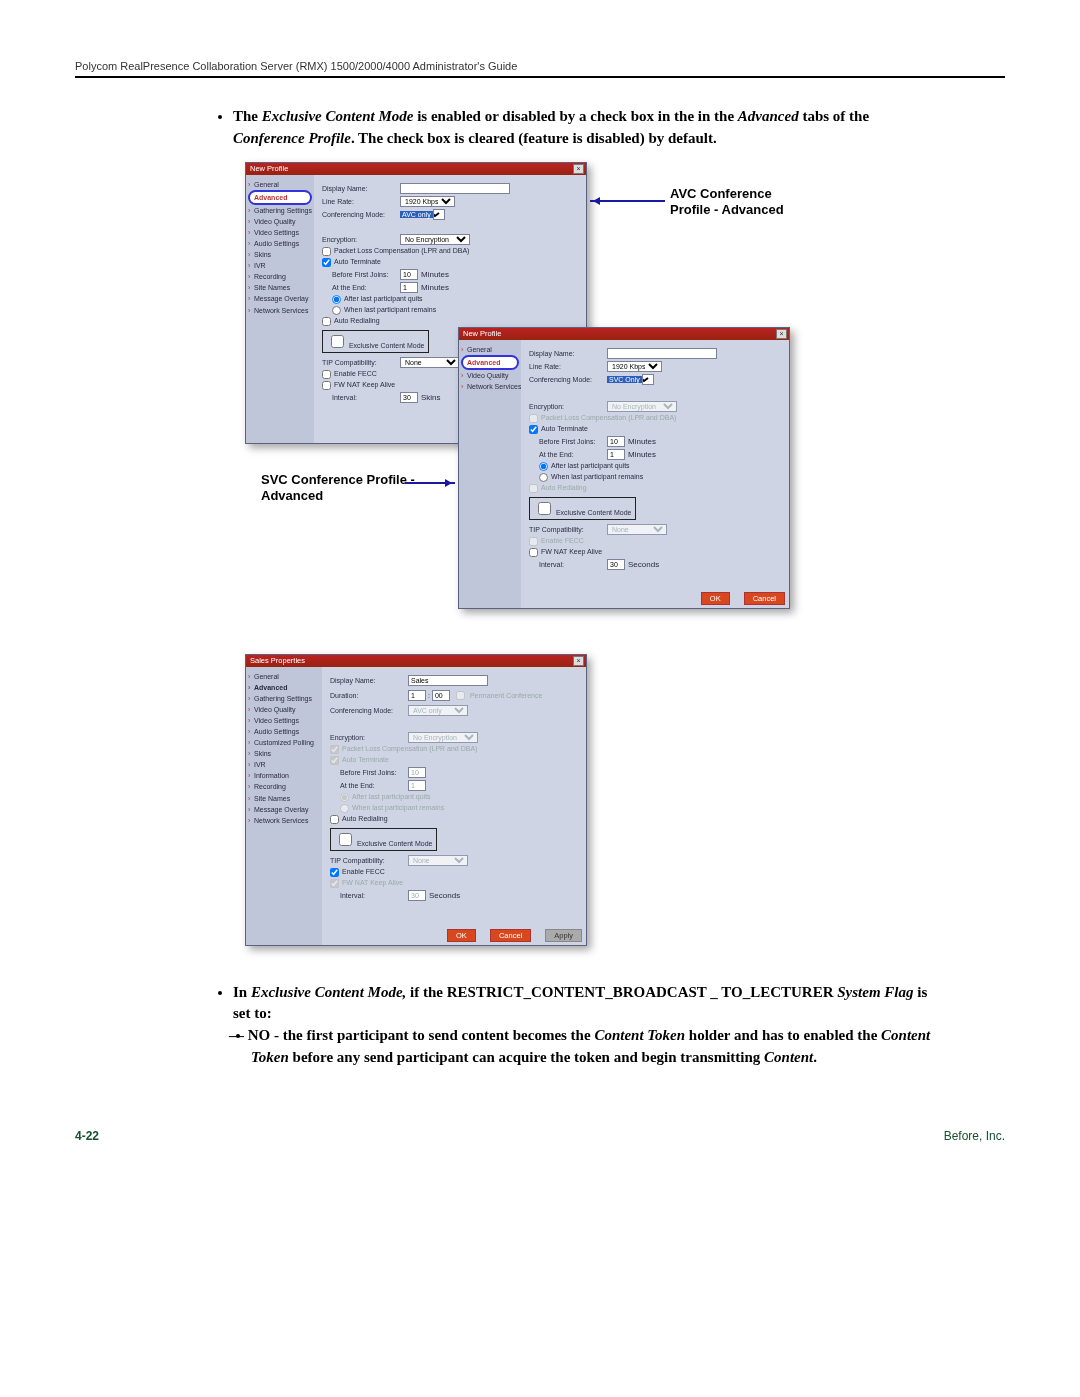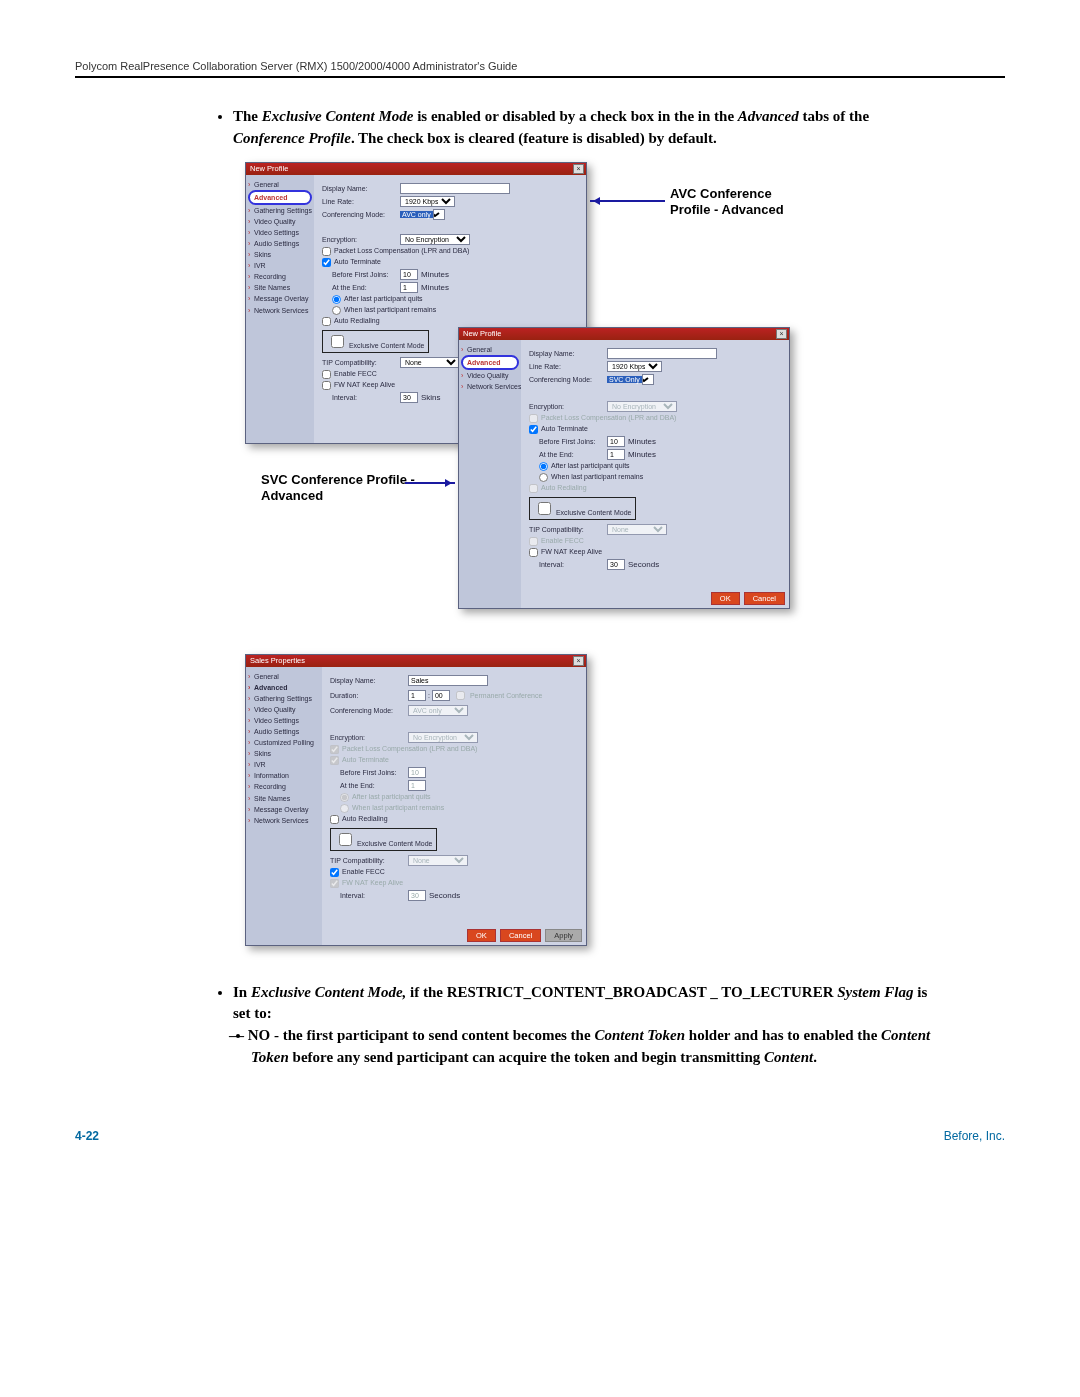--- a/index.html
+++ b/index.html
@@ -17,21 +17,21 @@
     font-family: Arial, Helvetica, sans-serif;
     font-size: 11px;
     color: #333;
     border-bottom: 2px solid #000000;
     padding-bottom: 4px;
   }
   .footer {
     margin-top: 60px;
     font-family: Arial, Helvetica, sans-serif;
     font-size: 12px;
-    color: #0369a1;
+    color: #14532d;
     display: flex;
     justify-content: space-between;
   }
   .bullet-block {
     margin: 28px 0 10px 140px;
     line-height: 1.45;
     max-width: 720px;
   }
   .bullet-block ul {
     list-style-type: disc;
@@ -160,21 +160,21 @@
     padding: 1px 4px;
     display: inline-block;
     font-size: 7px;
     margin: 2px 0;
   }
   .btnbar {
     position: absolute;
     bottom: 3px;
     right: 4px;
     display: flex;
-    gap: 4px;
+    gap: 14px;
   }
   .btn {
     font-size: 7.5px;
     background: #d9471e;
     color: #fff;
     border: 1px solid #a33;
     padding: 1px 8px;
   }
   .btn.grey { background: #aaa; border-color: #888; color:#333;}
   .callout-label {

